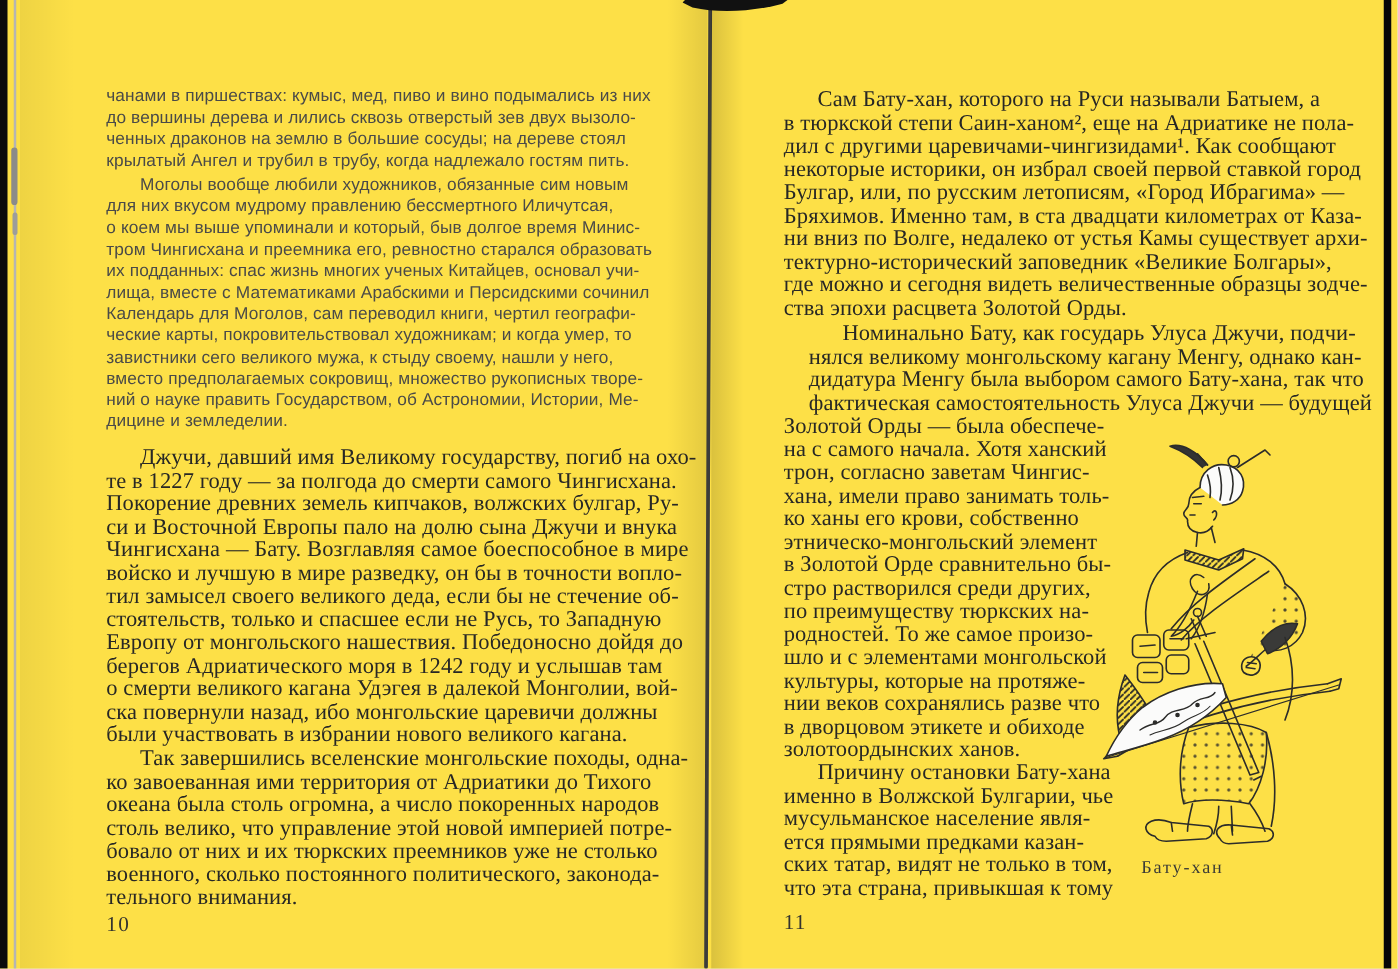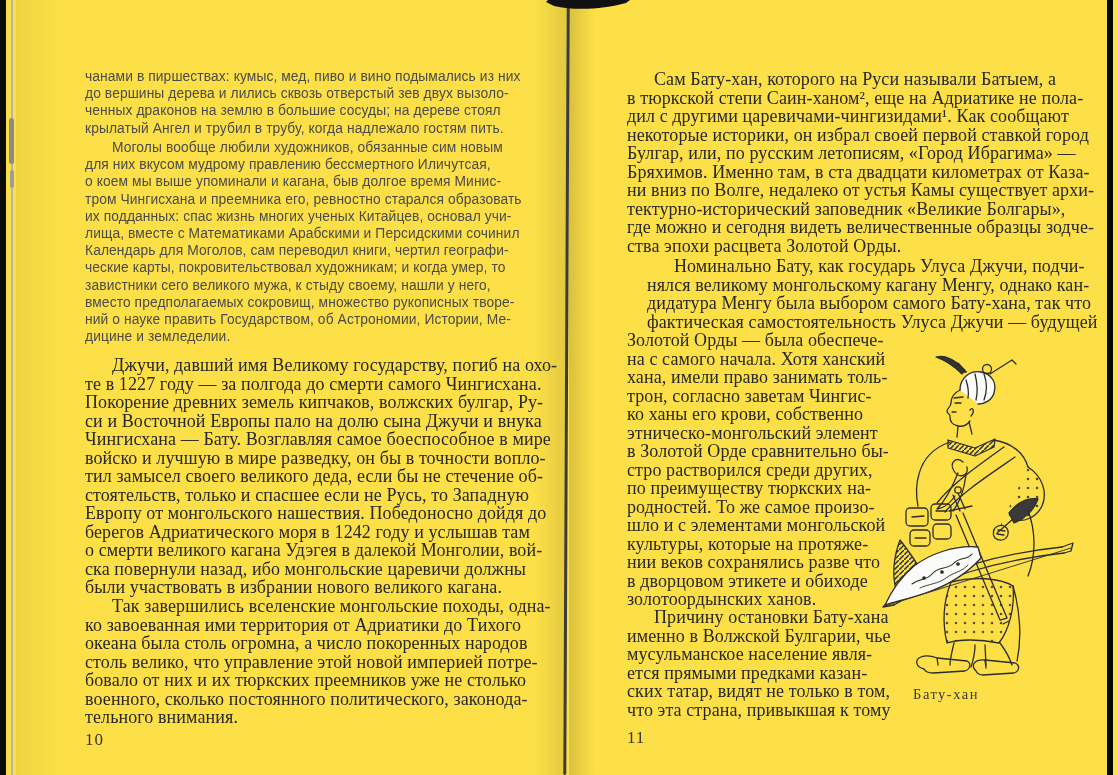--- a/index.html
+++ b/index.html
@@ -60,21 +60,21 @@
   <div>
     <div class="block sans para" style="left:85px;top:68px;width:482px;">
         <div class="tl">чанами в пиршествах: кумыс, мед, пиво и вино подымались из них</div>
         <div class="tl">до вершины дерева и лились сквозь отверстый зев двух вызоло-</div>
         <div class="tl">ченных драконов на землю в большие сосуды; на дереве стоял</div>
         <div class="tl">крылатый Ангел и трубил в трубу, когда надлежало гостям пить.</div>
       </div>
     <div class="block sans para indent" style="left:85px;top:139px;width:482px;">
         <div class="tl">Моголы вообще любили художников, обязанные сим новым</div>
         <div class="tl">для них вкусом мудрому правлению бессмертного Иличутсая,</div>
-        <div class="tl">о коем мы выше упоминали и кагана, быв долгое время Минис-</div>
+        <div class="tl">о коем мы выше упоминали и который, быв долгое время Минис-</div>
         <div class="tl">тром Чингисхана и преемника его, ревностно старался образовать</div>
         <div class="tl">их подданных: спас жизнь многих ученых Китайцев, основал учи-</div>
         <div class="tl">лища, вместе с Математиками Арабскими и Персидскими сочинил</div>
         <div class="tl">Календарь для Моголов, сам переводил книги, чертил географи-</div>
         <div class="tl">ческие карты, покровительствовал художникам; и когда умер, то</div>
         <div class="tl">завистники сего великого мужа, к стыду своему, нашли у него,</div>
         <div class="tl">вместо предполагаемых сокровищ, множество рукописных творе-</div>
         <div class="tl">ний о науке править Государством, об Астрономии, Истории, Ме-</div>
         <div class="tl">дицине и земледелии.</div>
       </div>
@@ -120,22 +120,22 @@
       </div>
     <div class="block serif para indent" style="left:647px;top:257px;width:460px;">
         <div class="tl">Номинально Бату, как государь Улуса Джучи, подчи-</div>
         <div class="tl">нялся великому монгольскому кагану Менгу, однако кан-</div>
         <div class="tl">дидатура Менгу была выбором самого Бату-хана, так что</div>
         <div class="tl">фактическая самостоятельность Улуса Джучи — будущей</div>
       </div>
     <div class="block serif para" style="left:627px;top:331px;width:292px;">
         <div class="tl">Золотой Орды — была обеспече-</div>
         <div class="tl">на с самого начала. Хотя ханский</div>
+        <div class="tl">трон, согласно заветам Чингис-</div>
         <div class="tl">хана, имели право занимать толь-</div>
-        <div class="tl">трон, согласно заветам Чингис-</div>
         <div class="tl">ко ханы его крови, собственно</div>
         <div class="tl">этническо-монгольский элемент</div>
         <div class="tl">в Золотой Орде сравнительно бы-</div>
         <div class="tl">стро растворился среди других,</div>
         <div class="tl">по преимуществу тюркских на-</div>
         <div class="tl">родностей. То же самое произо-</div>
         <div class="tl">шло и с элементами монгольской</div>
         <div class="tl">культуры, которые на протяже-</div>
         <div class="tl">нии веков сохранялись разве что</div>
         <div class="tl">в дворцовом этикете и обиходе</div>

